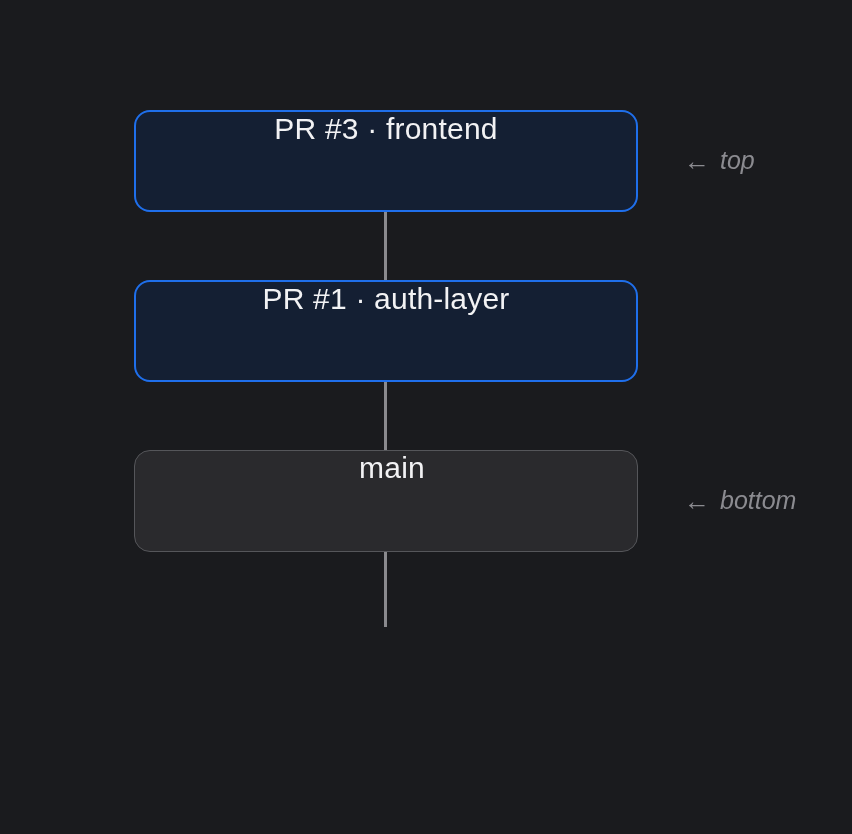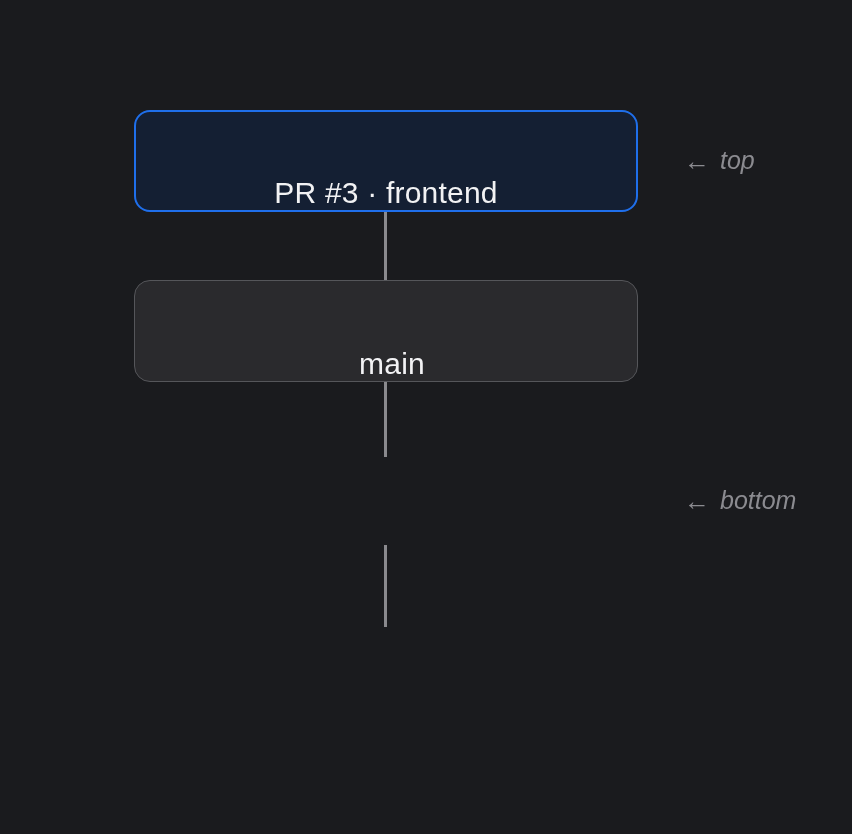--- a/index.html
+++ b/index.html
@@ -47,21 +47,21 @@
     z-index: 2;
   }
 
   .node {
     position: relative;
     box-sizing: border-box;
     width: 504px;
     height: 102px;
     border-radius: 16px;
     display: flex;
-    align-items: flex-end;
+    align-items: flex-start;
     justify-content: center;
     margin-bottom: 68px;
   }
 
   .node:last-child { margin-bottom: 0; padding-left: 12px; }
 
   .node.pr {
     background: #141f33;
     border: 2px solid #1f6feb;
   }
@@ -112,20 +112,23 @@
     <div class="connector c3"></div>
   </div>
 
   <div class="stack">
 
     <div class="node pr">
       <span class="node-label">PR #3 · frontend</span>
     </div>
 
 
+    <div class="node pr">
+      <span class="node-label">PR #1 · auth-layer</span>
+    </div>
 
     <div class="node base">
       <span class="node-label">main</span>
     </div>
 
   </div>
 
   <div class="annotation top">
     <span class="arrow">←</span>
     <span>top</span>

